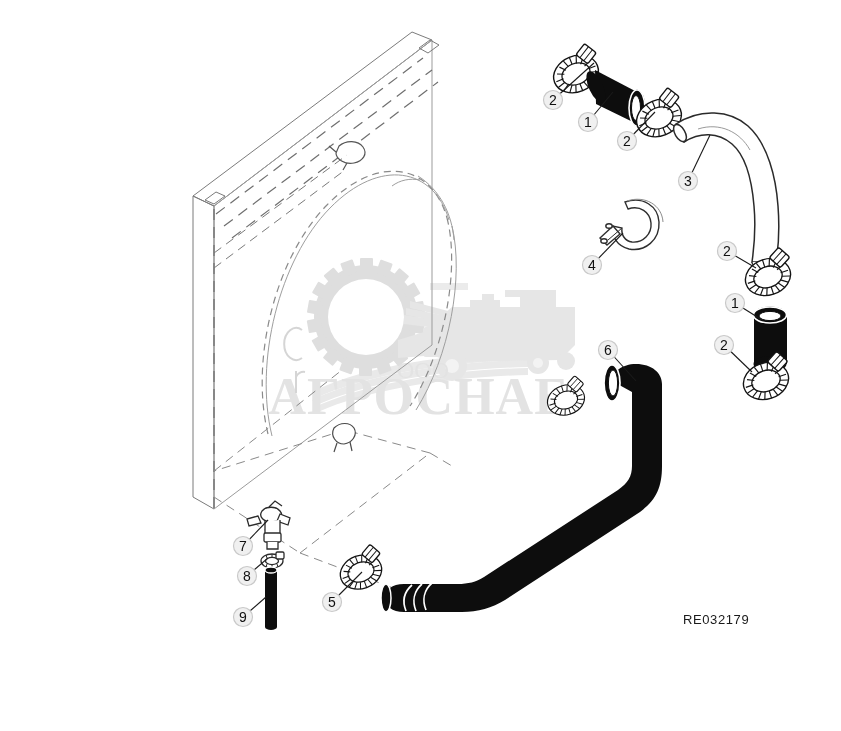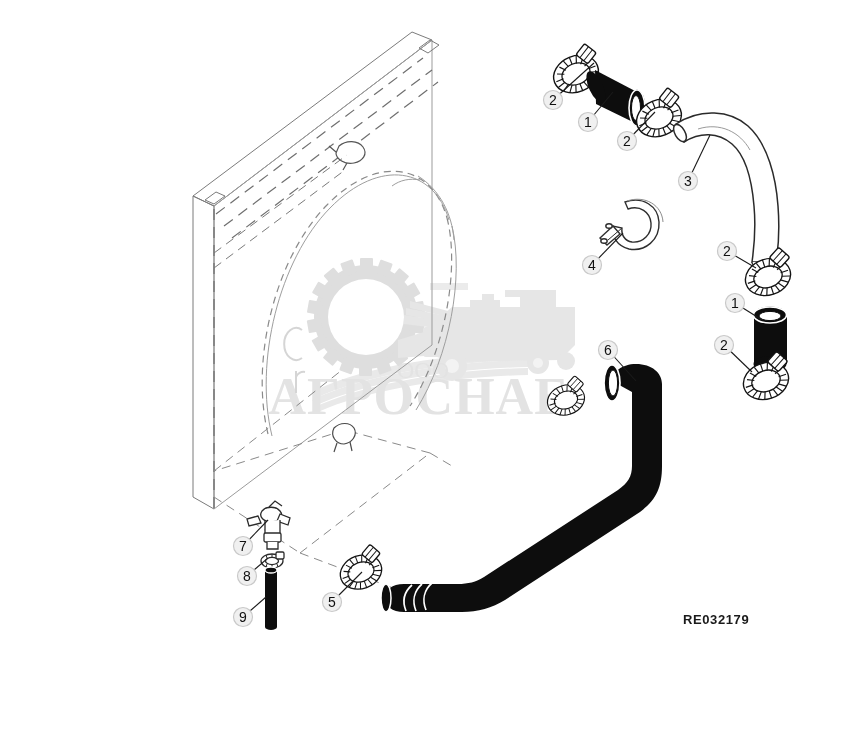--- a/index.html
+++ b/index.html
@@ -1,21 +1,21 @@
 <!DOCTYPE html>
 <html><head>
 <meta charset="utf-8">
 <style>
   html,body{margin:0;padding:0;background:#fff;}
   body{width:841px;height:731px;position:relative;overflow:hidden;
        font-family:"Liberation Sans",sans-serif;}
   #stage{position:absolute;inset:0;width:841px;height:731px;}
   #stage svg{position:absolute;top:0;left:0;}
   .partno{position:absolute;left:683px;top:612px;font-size:13px;
-          letter-spacing:.6px;color:#1a1a1a;white-space:nowrap;font-weight:bold;}
+          letter-spacing:.6px;color:#1a1a1a;white-space:nowrap;}
 </style>
 </head>
 <body>
 
 <div id="stage">
 
 <svg width="841" height="731" viewBox="0 0 841 731" xmlns="http://www.w3.org/2000/svg">
   <defs>
 
     <g id="clampBand">

